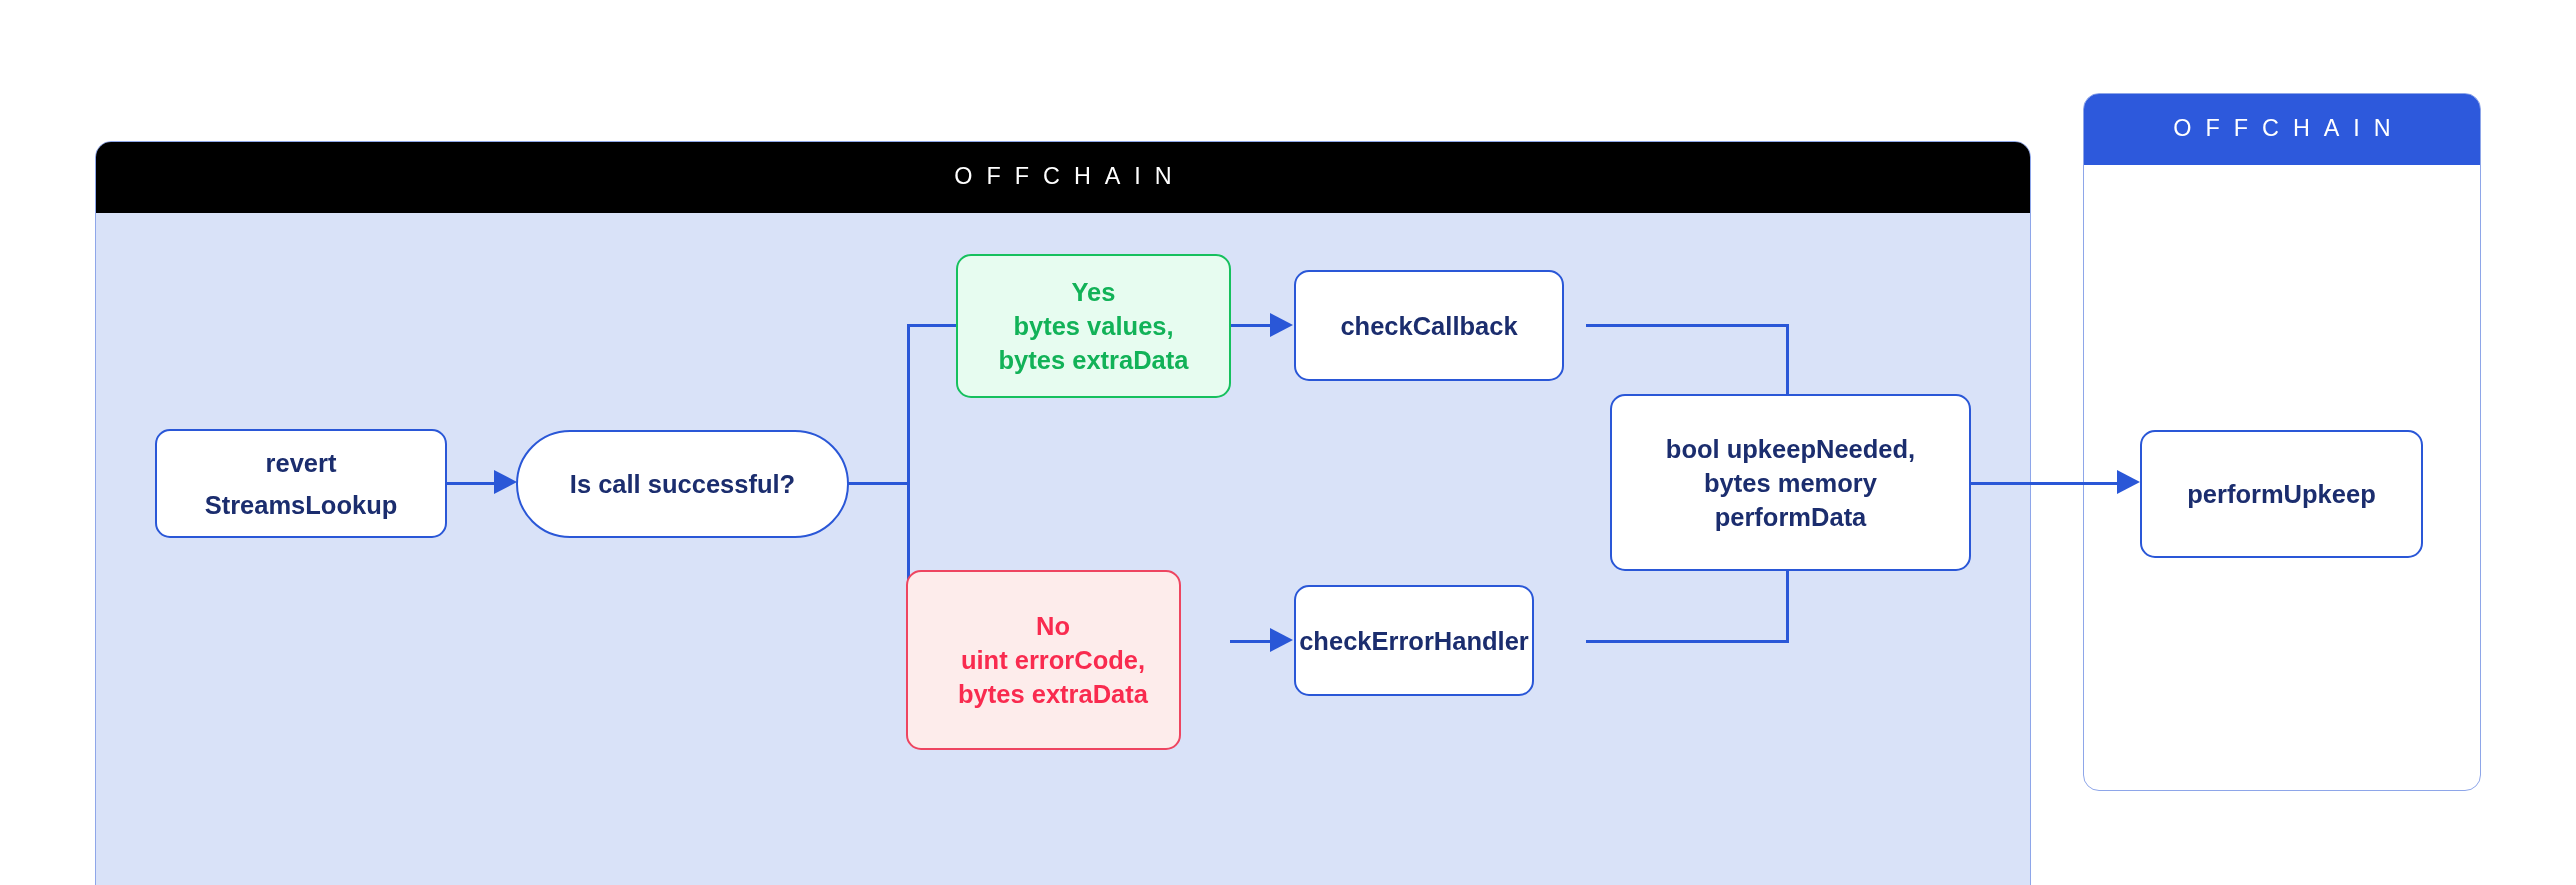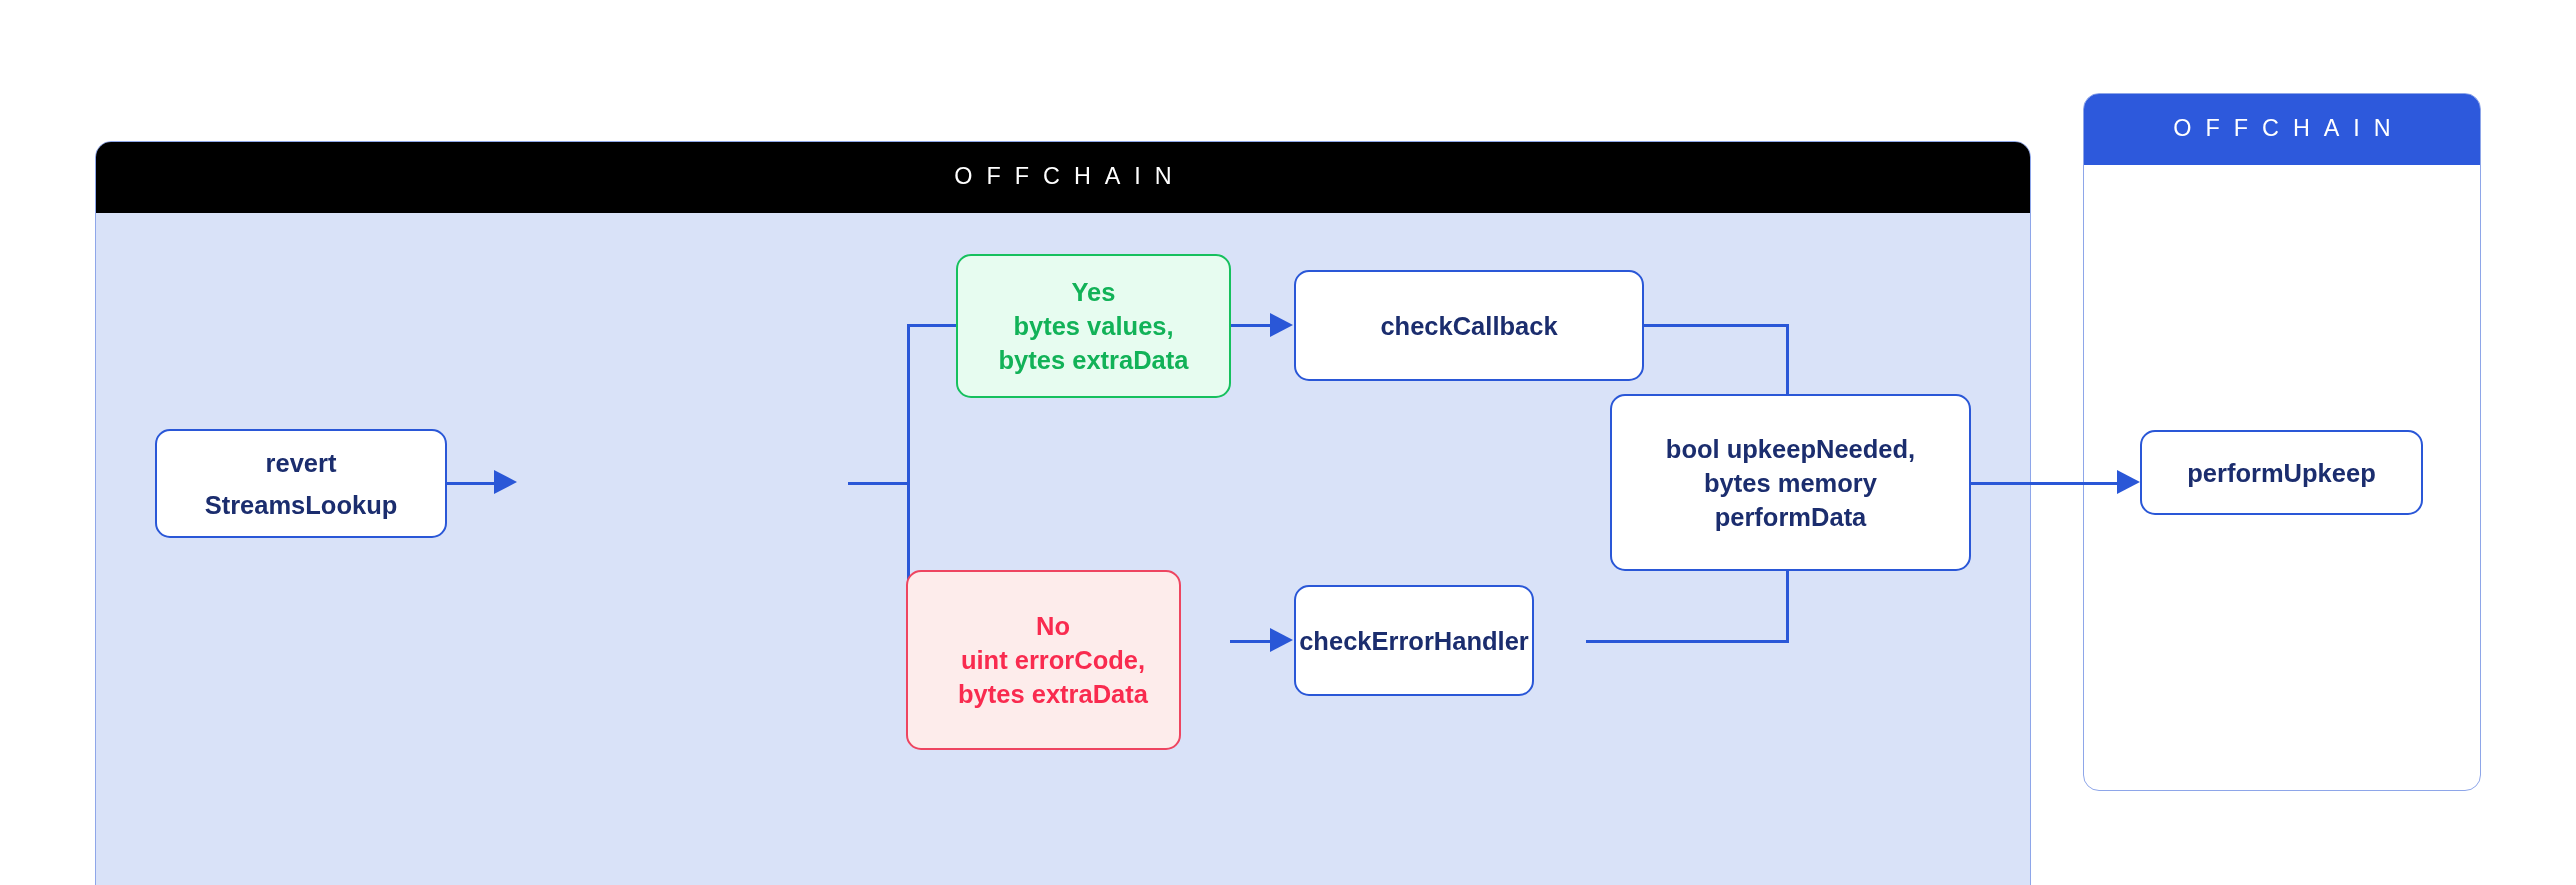--- a/index.html
+++ b/index.html
@@ -40,24 +40,24 @@
   }
   .node.pill{border-radius:58px;}
   .node.green{background:var(--green-bg,#e7fcf0);border-color:var(--green-border,#16c05e);color:var(--green-text,#12b258);}
   .node.red{background:var(--red-bg,#fdeceb);border-color:var(--red-border,#ee4560);color:var(--red-text,#f92b4f);}
   .node .ln{display:block;}
 
   #node-revert        {left:155px;  top:429px;  width:292px; height:109px;gap:8px;}
   #node-question      {left:516px;  top:430px;  width:333px; height:108px;}
   #node-yes           {left:956px; top:254px;  width:275px; height:144px;}
   #node-no            {left:906px; top:570px; width:275px; height:180px;padding-left:19px;}
-  #node-checkcallback {left:1294px; top:270px;  width:350px; height:111px;}
+  #node-checkcallback {left:1294px; top:270px;  width:270px; height:111px;}
   #node-checkerror    {left:1294px; top:585px; width:240px; height:111px;}
   #node-bool          {left:1610px; top:394px;  width:361px; height:177px;}
-  #node-perform       {left:2140px; top:430px;  width:283px; height:85px;}
+  #node-perform       {left:2140px; top:430px;  width:283px; height:128px;}
 
   
   .h-line,.v-line{position:absolute;background:var(--accent-blue,#2a57d7);z-index:1;}
   .h-line{height:2.7px;}
   .v-line{width:2.7px;}
   .arr{
     position:absolute;width:0;height:0;z-index:1;
     border-top:12.8px solid transparent;border-bottom:12.8px solid transparent;
     border-left:23.4px solid var(--accent-blue,#2a57d7);
   }
@@ -110,20 +110,23 @@
   <div class="h-line" id="line-i1"></div>
   <div class="v-line" id="line-i2"></div>
   <div class="h-line" id="line-j"></div>
   <div class="arr" id="arr-j"></div>
 
   <div class="node" id="node-revert">
     <span class="ln">revert</span>
     <span class="ln">StreamsLookup</span>
   </div>
 
+  <div class="node pill" id="node-question">
+    <span class="ln">Is call successful?</span>
+  </div>
 
   <div class="node green" id="node-yes">
     <span class="ln">Yes</span>
     <span class="ln">bytes values,</span>
     <span class="ln">bytes extraData</span>
   </div>
 
   <div class="node red" id="node-no">
     <span class="ln">No</span>
     <span class="ln">uint errorCode,</span>

